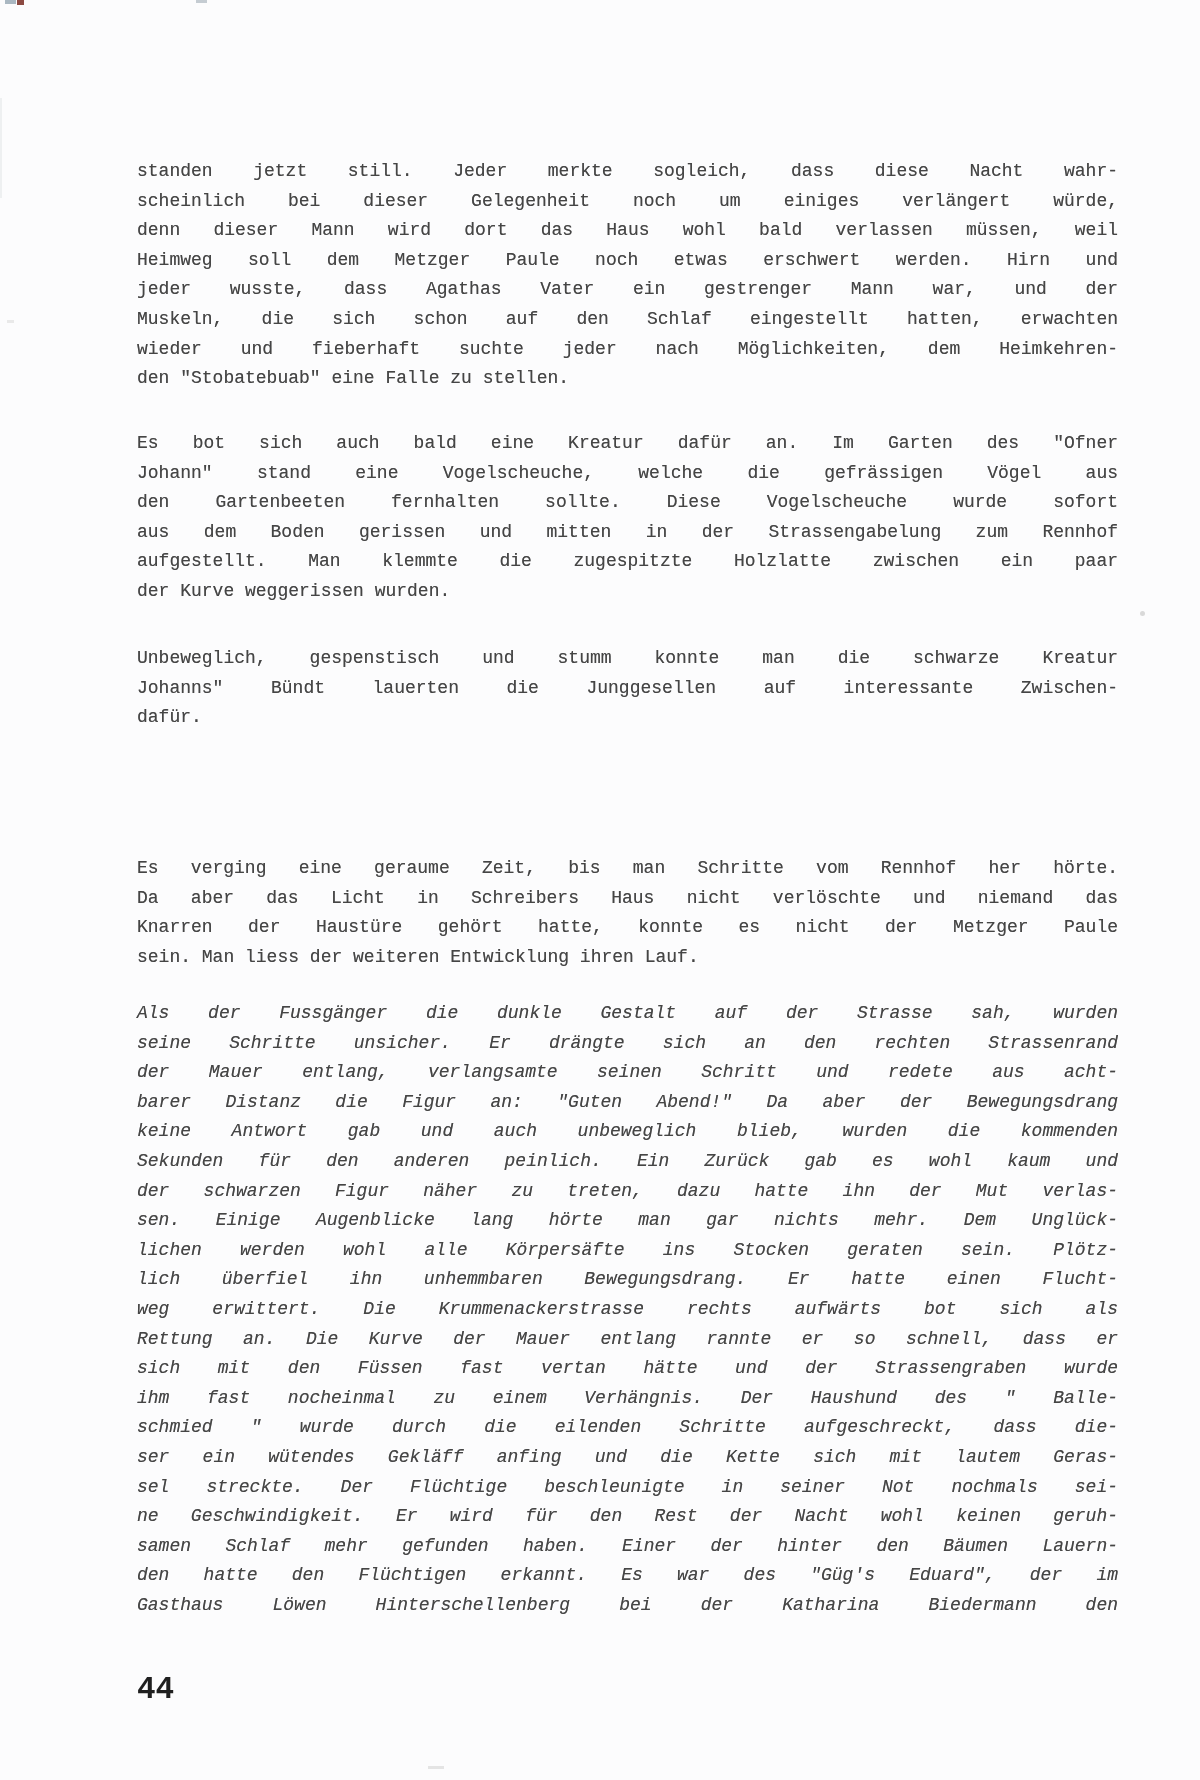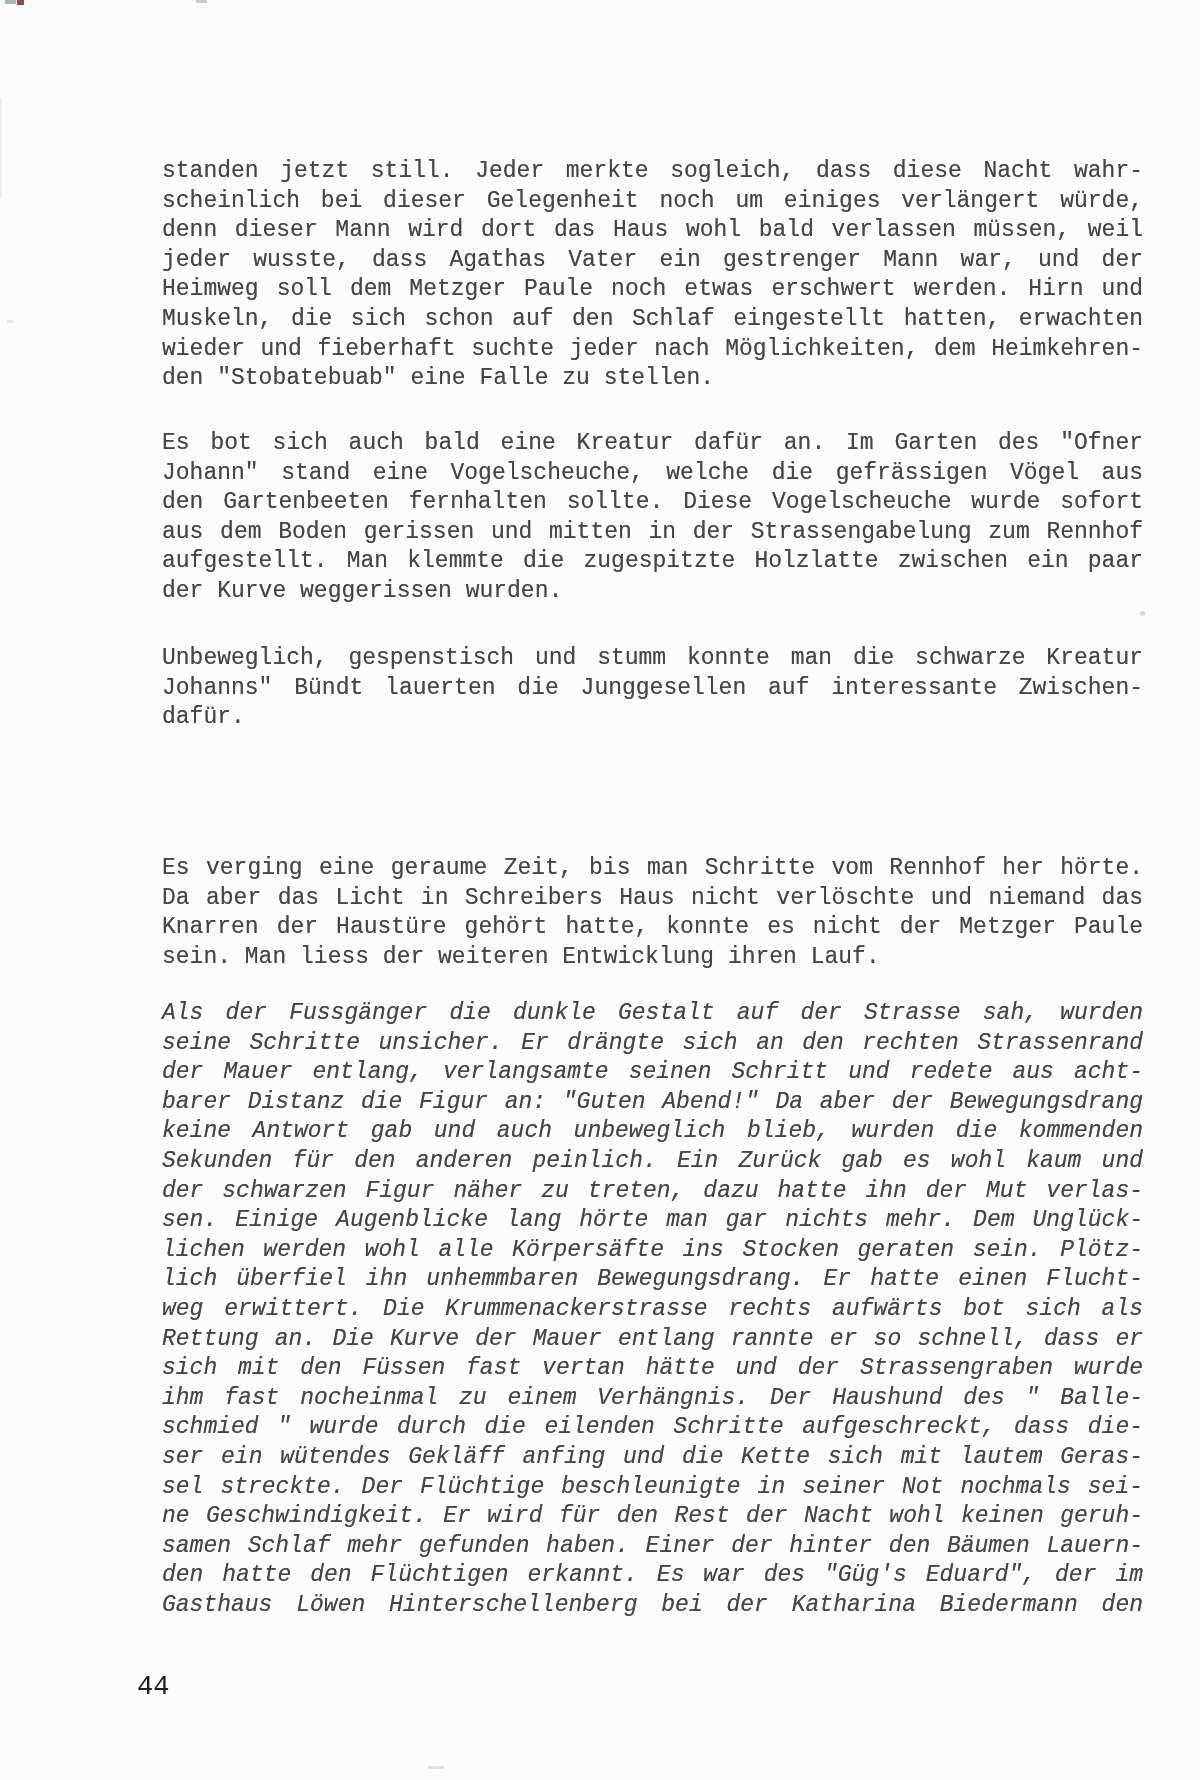--- a/index.html
+++ b/index.html
@@ -12,45 +12,44 @@
     width: 1200px;
     height: 1780px;
     background: #fcfcfd;
     overflow: hidden;
     font-family: "Liberation Mono", "DejaVu Sans Mono", monospace;
   }
   .para {
     position: absolute;
     left: 137px;
     width: 981px;
-    font-size: 23px;
+    font-size: 18px;
     line-height: 29.6px;
     color: #454545;
     text-shadow: 0 0 0.45px rgba(64,64,64,0.55);
-    margin-left: 25px;
   }
   .line {
     text-align: justify;
     text-align-last: justify;
   }
   .line.last {
     text-align: left;
     text-align-last: left;
   }
   #p1 { top: 157px; }
   #p2 { top: 429px; }
   #p3 { top: 644px; }
   #p4 { top: 854px; }
   #p5 { top: 999px; }
   .pagenum {
     position: absolute;
     left: 137px;
     top: 1672px;
-    font-size: 27px;
-    font-weight: normal;
+    font-size: 31px;
+    font-weight: bold;
     color: #1f1f1f;
     font-family: "Liberation Mono", "DejaVu Sans Mono", monospace;
   }
   .artifact {
     position: absolute;
   }
 </style>
 </head>
 <body>
 
@@ -61,22 +60,22 @@
       <div class="artifact" style="left: 196px; top: 0px; width: 11px; height: 3px; background: rgb(197, 204, 210);"></div>
       <div class="artifact" style="left: 0px; top: 98px; width: 2px; height: 100px; background: rgb(238, 240, 241);"></div>
       <div class="artifact" style="left: 7px; top: 320px; width: 7px; height: 3px; background: rgb(233, 233, 233);"></div>
       <div class="artifact" style="left: 1140px; top: 611px; width: 5px; height: 5px; background: rgb(217, 217, 217); border-radius: 50%;"></div>
       <div class="artifact" style="left: 428px; top: 1766px; width: 16px; height: 3px; background: rgb(228, 228, 228);"></div>
     </div>
   <div class="para" id="p1" style="color: rgb(69, 69, 69);">
       <div class="line">standen jetzt still. Jeder merkte sogleich, dass diese Nacht wahr-</div>
       <div class="line">scheinlich bei dieser Gelegenheit noch um einiges verlängert würde,</div>
       <div class="line">denn dieser Mann wird dort das Haus wohl bald verlassen müssen, weil</div>
+      <div class="line">Heimweg soll dem Metzger Paule noch etwas erschwert werden. Hirn und</div>
       <div class="line">jeder wusste, dass Agathas Vater ein gestrenger Mann war, und der</div>
-      <div class="line">Heimweg soll dem Metzger Paule noch etwas erschwert werden. Hirn und</div>
       <div class="line">Muskeln, die sich schon auf den Schlaf eingestellt hatten, erwachten</div>
       <div class="line">wieder und fieberhaft suchte jeder nach Möglichkeiten, dem Heimkehren-</div>
       <div class="line last">den "Stobatebuab" eine Falle zu stellen.</div>
     </div>
   <div class="para" id="p2" style="color: rgb(69, 69, 69);">
       <div class="line">Es bot sich auch bald eine Kreatur dafür an. Im Garten des "Ofner</div>
       <div class="line">Johann" stand eine Vogelscheuche, welche die gefrässigen Vögel aus</div>
       <div class="line">den Gartenbeeten fernhalten sollte. Diese Vogelscheuche wurde sofort</div>
       <div class="line">aus dem Boden gerissen und mitten in der Strassengabelung zum Rennhof</div>
       <div class="line">aufgestellt. Man klemmte die zugespitzte Holzlatte zwischen ein paar</div>

